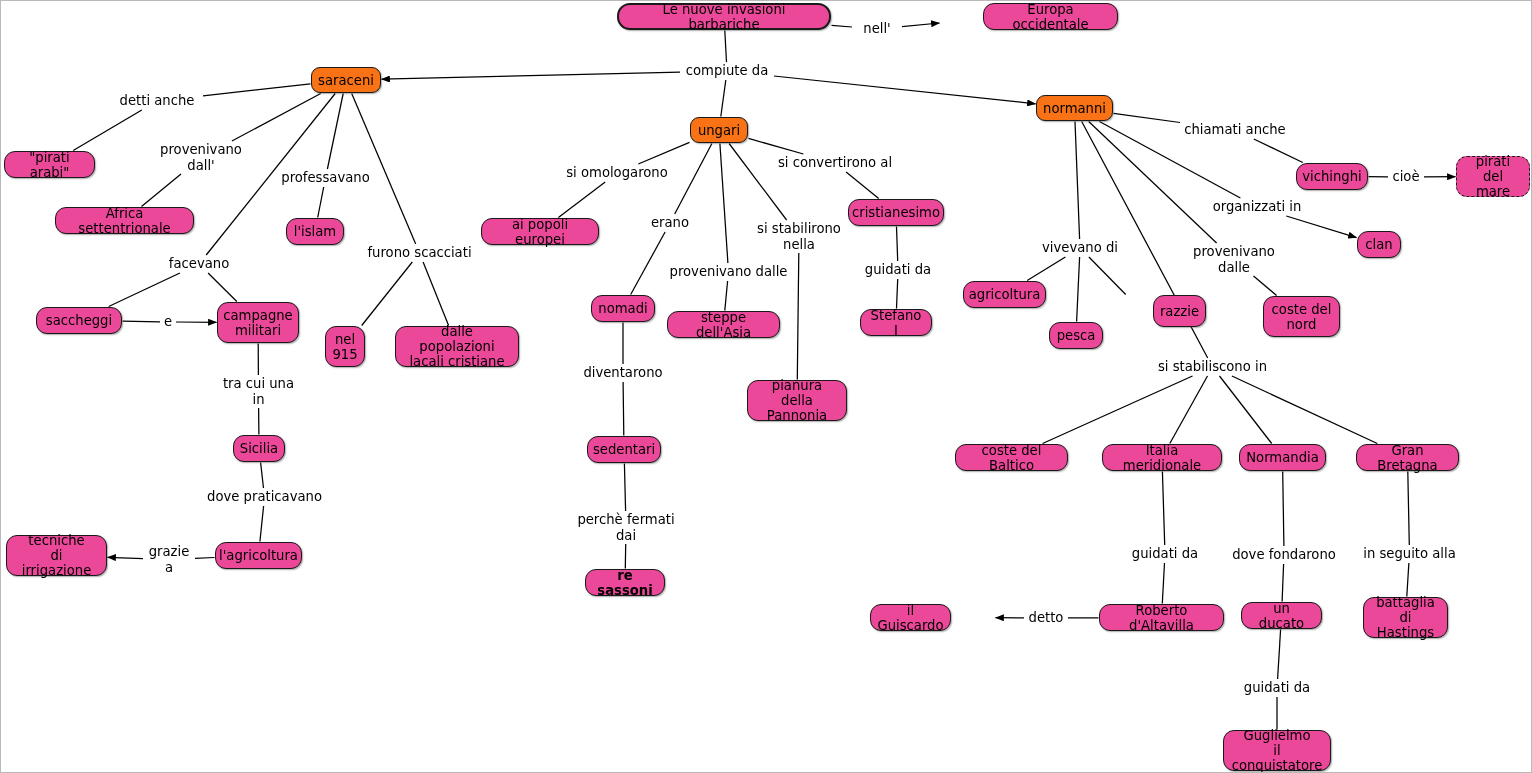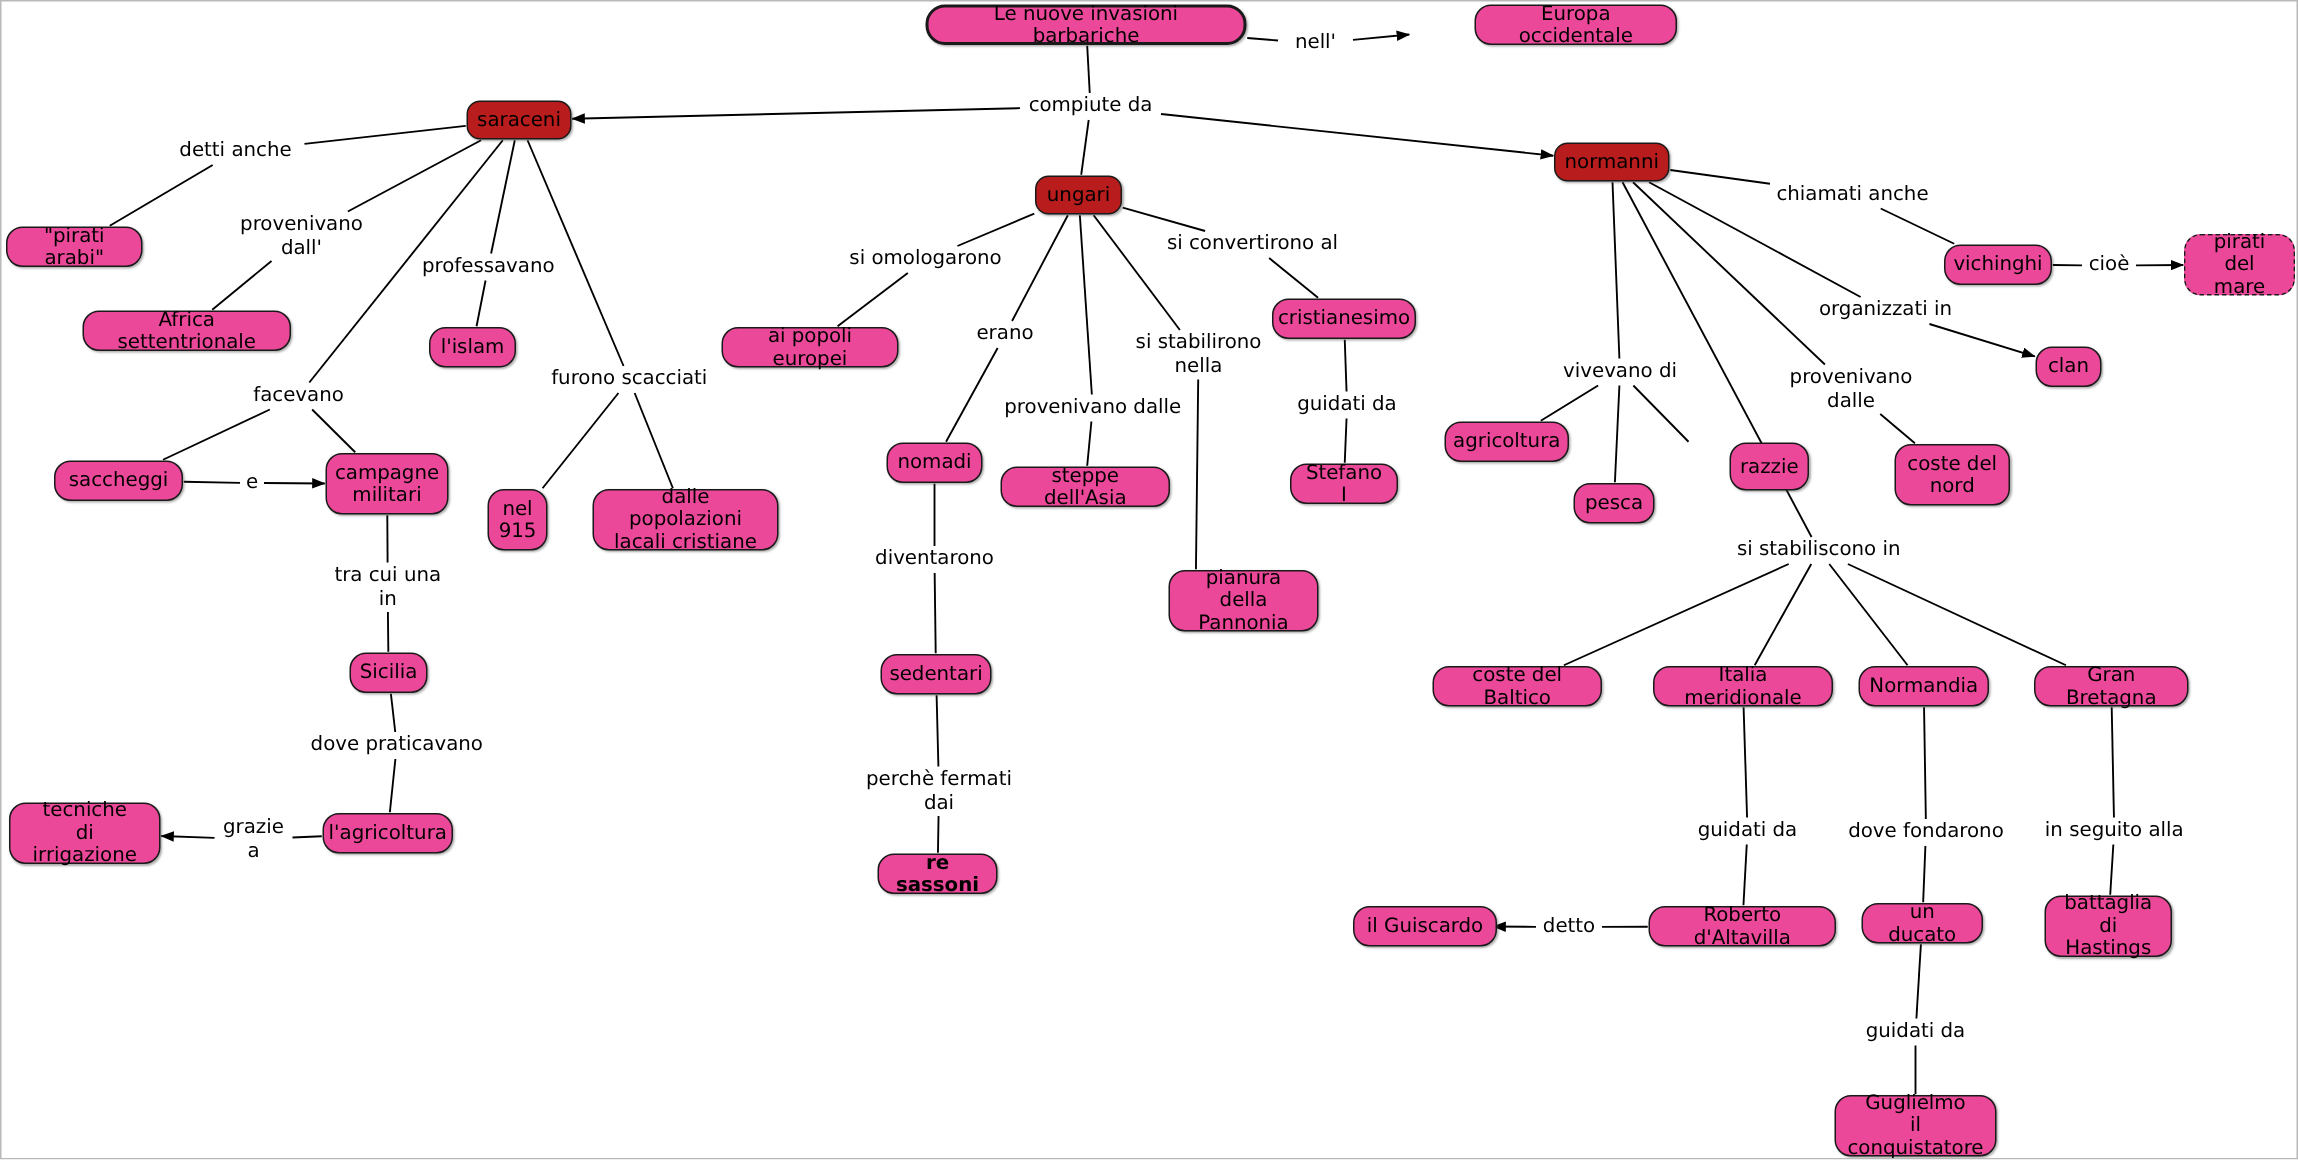--- a/index.html
+++ b/index.html
@@ -39,21 +39,21 @@
     background: #ec4899;
     border: 1.4px solid #1a1a1a;
     color: #000000;
     font-size: 13.2px;
     line-height: 15px;
     padding: 0 7px;
     white-space: pre-line;
     box-shadow: 1px 1px 1.5px rgba(70,70,70,0.45);
   }
   .node.concept {
-    background: #b91c1c;
+    background: #f97316;
     border: 1.6px solid #1a1a1a;
     border-radius: 9px;
   }
   .node.root {
     border-width: 2.1px;
     border-radius: 13px;
   }
   .node.dashed {
     border-style: dashed;
     border-width: 1.6px;
@@ -167,41 +167,41 @@
 915</div>
       <div class="node" style="left: 394px; top: 325px; width: 124px; height: 41px;">dalle popolazioni
 lacali cristiane</div>
       <div class="node" style="left: 232px; top: 434px; width: 52px; height: 27px;">Sicilia</div>
       <div class="node" style="left: 214px; top: 541px; width: 87px; height: 27px;">l'agricoltura</div>
       <div class="node" style="left: 5px; top: 534px; width: 101px; height: 41px;">tecniche
 di irrigazione</div>
       <div class="node" style="left: 480px; top: 217px; width: 118px; height: 27px;">ai popoli europei</div>
       <div class="node" style="left: 590px; top: 294px; width: 64px; height: 27px;">nomadi</div>
       <div class="node" style="left: 666px; top: 310px; width: 113px; height: 27px;">steppe dell'Asia</div>
-      <div class="node" style="left: 746px; top: 379px; width: 100px; height: 41px; margin-left: 32px;">pianura della
+      <div class="node" style="left: 746px; top: 379px; width: 100px; height: 41px;">pianura della
 Pannonia</div>
       <div class="node" style="left: 847px; top: 198px; width: 96px; height: 27px;">cristianesimo</div>
       <div class="node" style="left: 859px; top: 308px; width: 72px; height: 27px;">Stefano I</div>
       <div class="node" style="left: 586px; top: 435px; width: 74px; height: 27px;">sedentari</div>
       <div class="node" style="left: 584px; top: 568px; width: 80px; height: 27px; font-weight: bold;">re sassoni</div>
       <div class="node" style="left: 1295px; top: 162px; width: 72px; height: 27px; text-align: right;">vichinghi</div>
       <div class="node dashed" style="left: 1455px; top: 155px; width: 74px; height: 41px;">pirati del
 mare</div>
       <div class="node" style="left: 1356px; top: 230px; width: 44px; height: 27px;">clan</div>
       <div class="node" style="left: 962px; top: 280px; width: 83px; height: 27px;">agricoltura</div>
       <div class="node" style="left: 1048px; top: 321px; width: 54px; height: 27px;">pesca</div>
       <div class="node" style="left: 1112px; top: 294px; width: 53px; height: 32px; margin-left: 40px;">razzie</div>
       <div class="node" style="left: 1262px; top: 295px; width: 77px; height: 41px;">coste del
 nord</div>
       <div class="node" style="left: 954px; top: 443px; width: 113px; height: 27px;">coste del Baltico</div>
       <div class="node" style="left: 1101px; top: 443px; width: 120px; height: 27px;">Italia meridionale</div>
       <div class="node" style="left: 1238px; top: 443px; width: 87px; height: 27px;">Normandia</div>
       <div class="node" style="left: 1355px; top: 443px; width: 103px; height: 27px;">Gran Bretagna</div>
       <div class="node" style="left: 1098px; top: 603px; width: 125px; height: 27px;">Roberto d'Altavilla</div>
-      <div class="node" style="left: 901px; top: 603px; width: 96px; height: 27px;">il Guiscardo</div>
+      <div class="node" style="left: 869px; top: 603px; width: 81px; height: 27px;">il Guiscardo</div>
       <div class="node" style="left: 1240px; top: 601px; width: 81px; height: 27px;">un ducato</div>
       <div class="node" style="left: 1222px; top: 729px; width: 108px; height: 41px;">Guglielmo
 il conquistatore</div>
       <div class="node" style="left: 1362px; top: 596px; width: 85px; height: 41px;">battaglia di
 Hastings</div>
     </div>
   <div id="label-group">
       <div class="elabel" style="left: 852px; top: 20px; width: 48px;">nell'</div>
       <div class="elabel" style="left: 680px; top: 62px; width: 92px;">compiute da</div>
       <div class="elabel" style="left: 111px; top: 92px; width: 90px;">detti anche</div>

